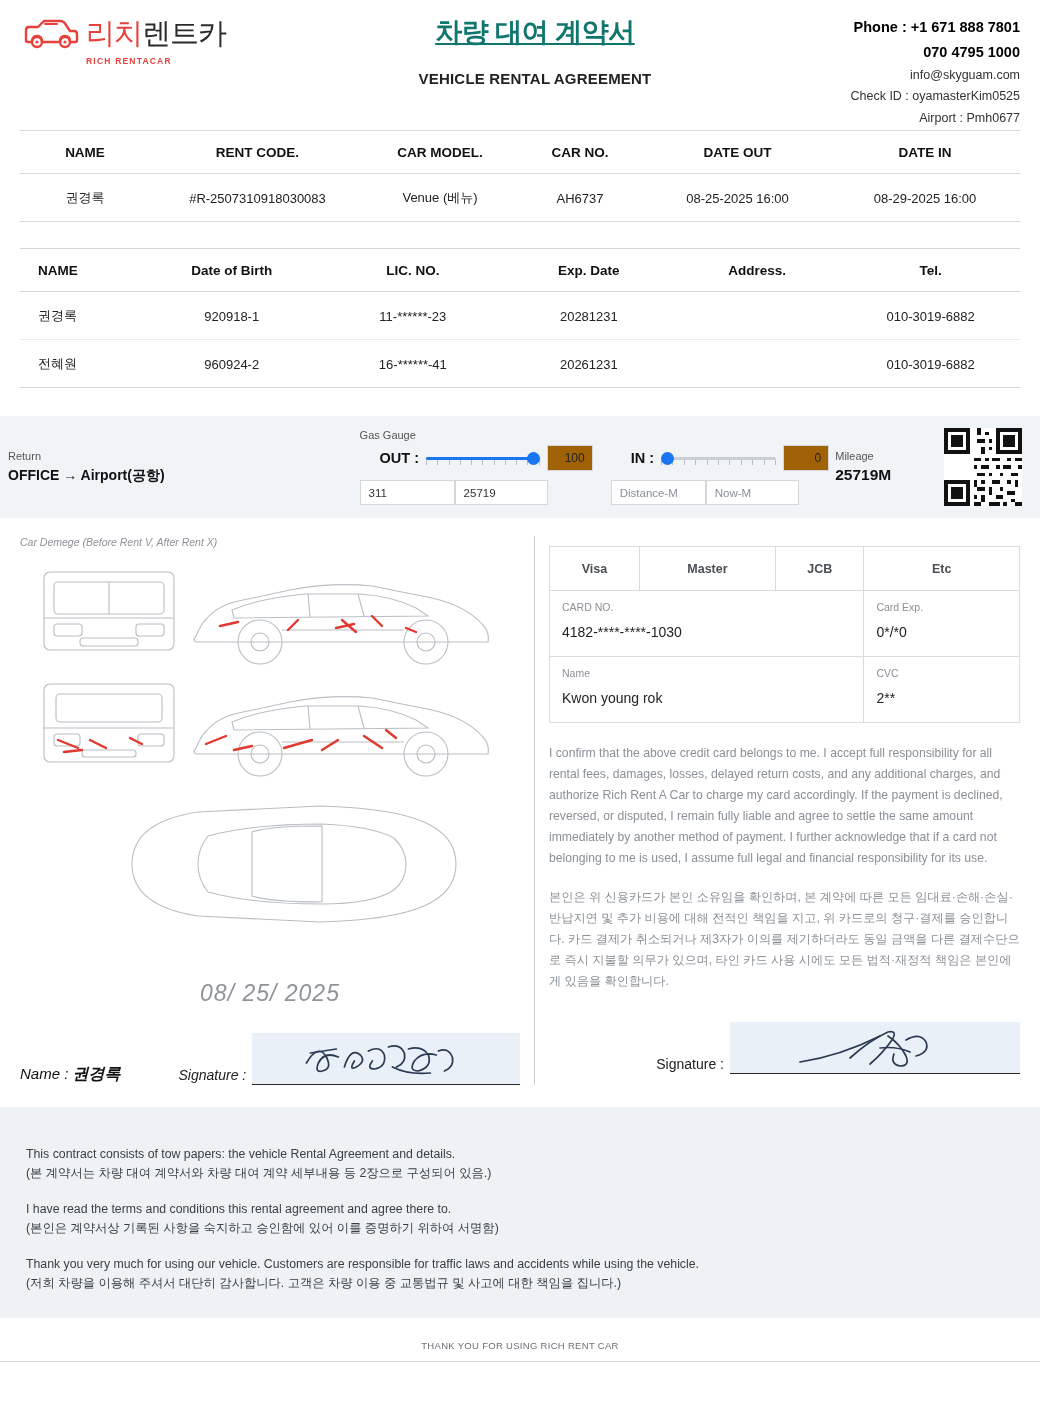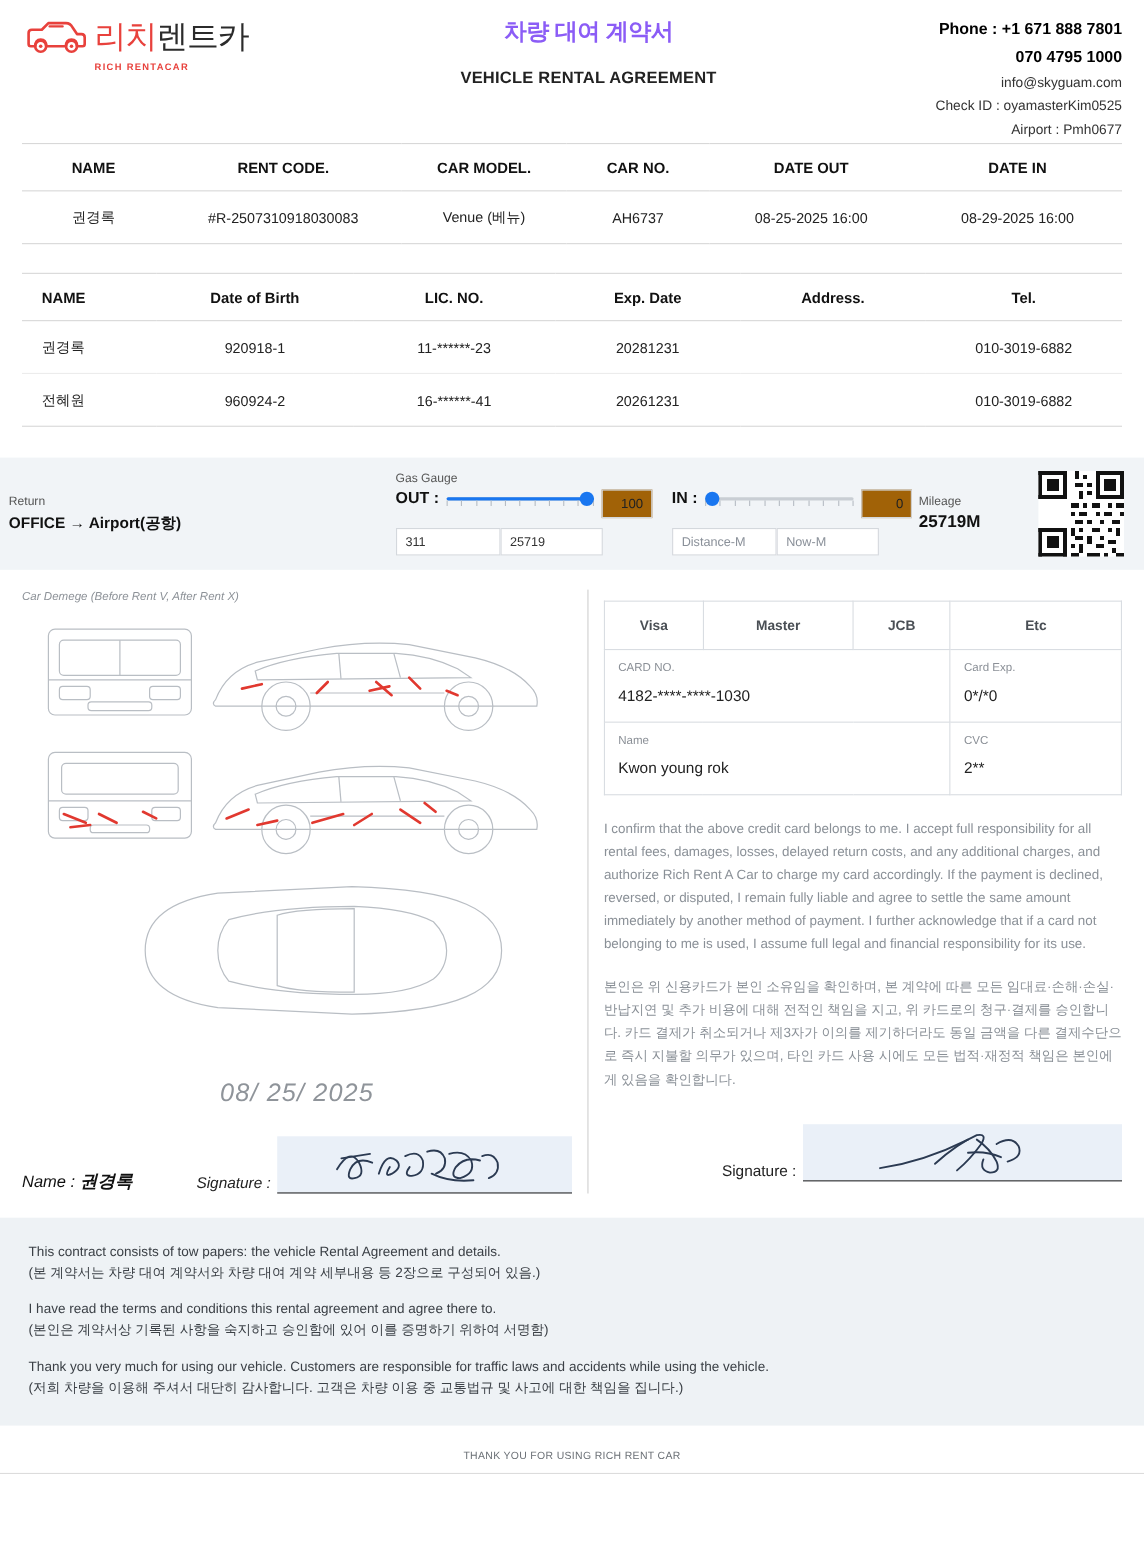--- a/index.html
+++ b/index.html
@@ -29,21 +29,21 @@
   .logo-mark { position: relative; width: 62px; height: 36px; }
   .logo-sub {
     font-size: 8.5px; color: #e8413c; letter-spacing: 1.2px;
     font-weight: bold; margin-top: 2px; margin-left: 66px;
   }
   .logo-text { font-size: 29px; font-weight: normal; letter-spacing: -1px; }
   .logo-text .red { color: #e8413c; }
   .logo-text .dark { color: #2b2b2b; }
 
   .title-wrap { flex: 1; text-align: center; padding-top: 4px; }
-  .title-ko { font-size: 21px; font-weight: bold; color: #8b5cf6; letter-spacing: -0.5px; }
+  .title-ko { font-size: 27px; font-weight: bold; color: #0f766e; letter-spacing: -0.5px; text-decoration: underline; }
   .title-en { font-size: 15px; font-weight: bold; color: #222; margin-top: 20px; letter-spacing: 0.2px; }
 
   .contact {
     width: 270px; text-align: right; padding-top: 5px; font-size: 12.5px; color: #333;
     line-height: 1.72;
   }
   .contact .big { font-size: 14.5px; font-weight: bold; color: #000; }
 
   
   .tbl {
@@ -77,21 +77,21 @@
     padding: 0 14px 0 0;
     position: relative;
   }
   .return-box { width: 370px; padding-left: 8px; }
   .return-label { font-size: 11px; color: #555; margin-bottom: 5px; }
   .return-value { font-size: 14px; font-weight: bold; color: #111; }
   .return-value .arrow { font-weight: normal; }
 
   .gauge-col { width: 240px; }
   .gauge-title { font-size: 11px; color: #555; margin-bottom: 4px; }
-  .gauge-row { display: flex; align-items: flex-start; gap: 7px; }
+  .gauge-row { display: flex; align-items: center; gap: 7px; margin-left: 20px; }
   .gauge-lbl { font-size: 14.5px; font-weight: bold; color: #111; }
   .slider {
     position: relative; height: 16px; flex: 1; display: flex; align-items: center;
   }
   .slider .track {
     position: absolute; left: 0; right: 0; top: 7px; height: 3px;
     background: #c9ced4; border-radius: 2px;
   }
   .slider .fill {
     position: absolute; left: 0; top: 7px; height: 3px;
@@ -181,21 +181,21 @@
     border-bottom: 1px solid #2b2b2b; position: relative;
   }
 
   
   .notes {
     margin-top: 22px;
     background: #eef2f5;
     padding: 22px 26px 24px 26px;
     font-size: 12.3px; color: #3b4046; line-height: 1.58;
   }
-  .notes p { margin: 0 0 13px 0; }
+  .notes p { margin: 16px 0 13px 0; }
   .notes p:last-child { margin-bottom: 0; }
 
   .thanks {
     text-align: center; font-size: 9.5px; color: #6b7076;
     padding: 22px 0 10px 0; letter-spacing: 0.3px;
   }
   .botline { border-top: 1px solid #dcdcdc; margin: 0 0 0 0; }
 </style>
 </head>
 <body>

